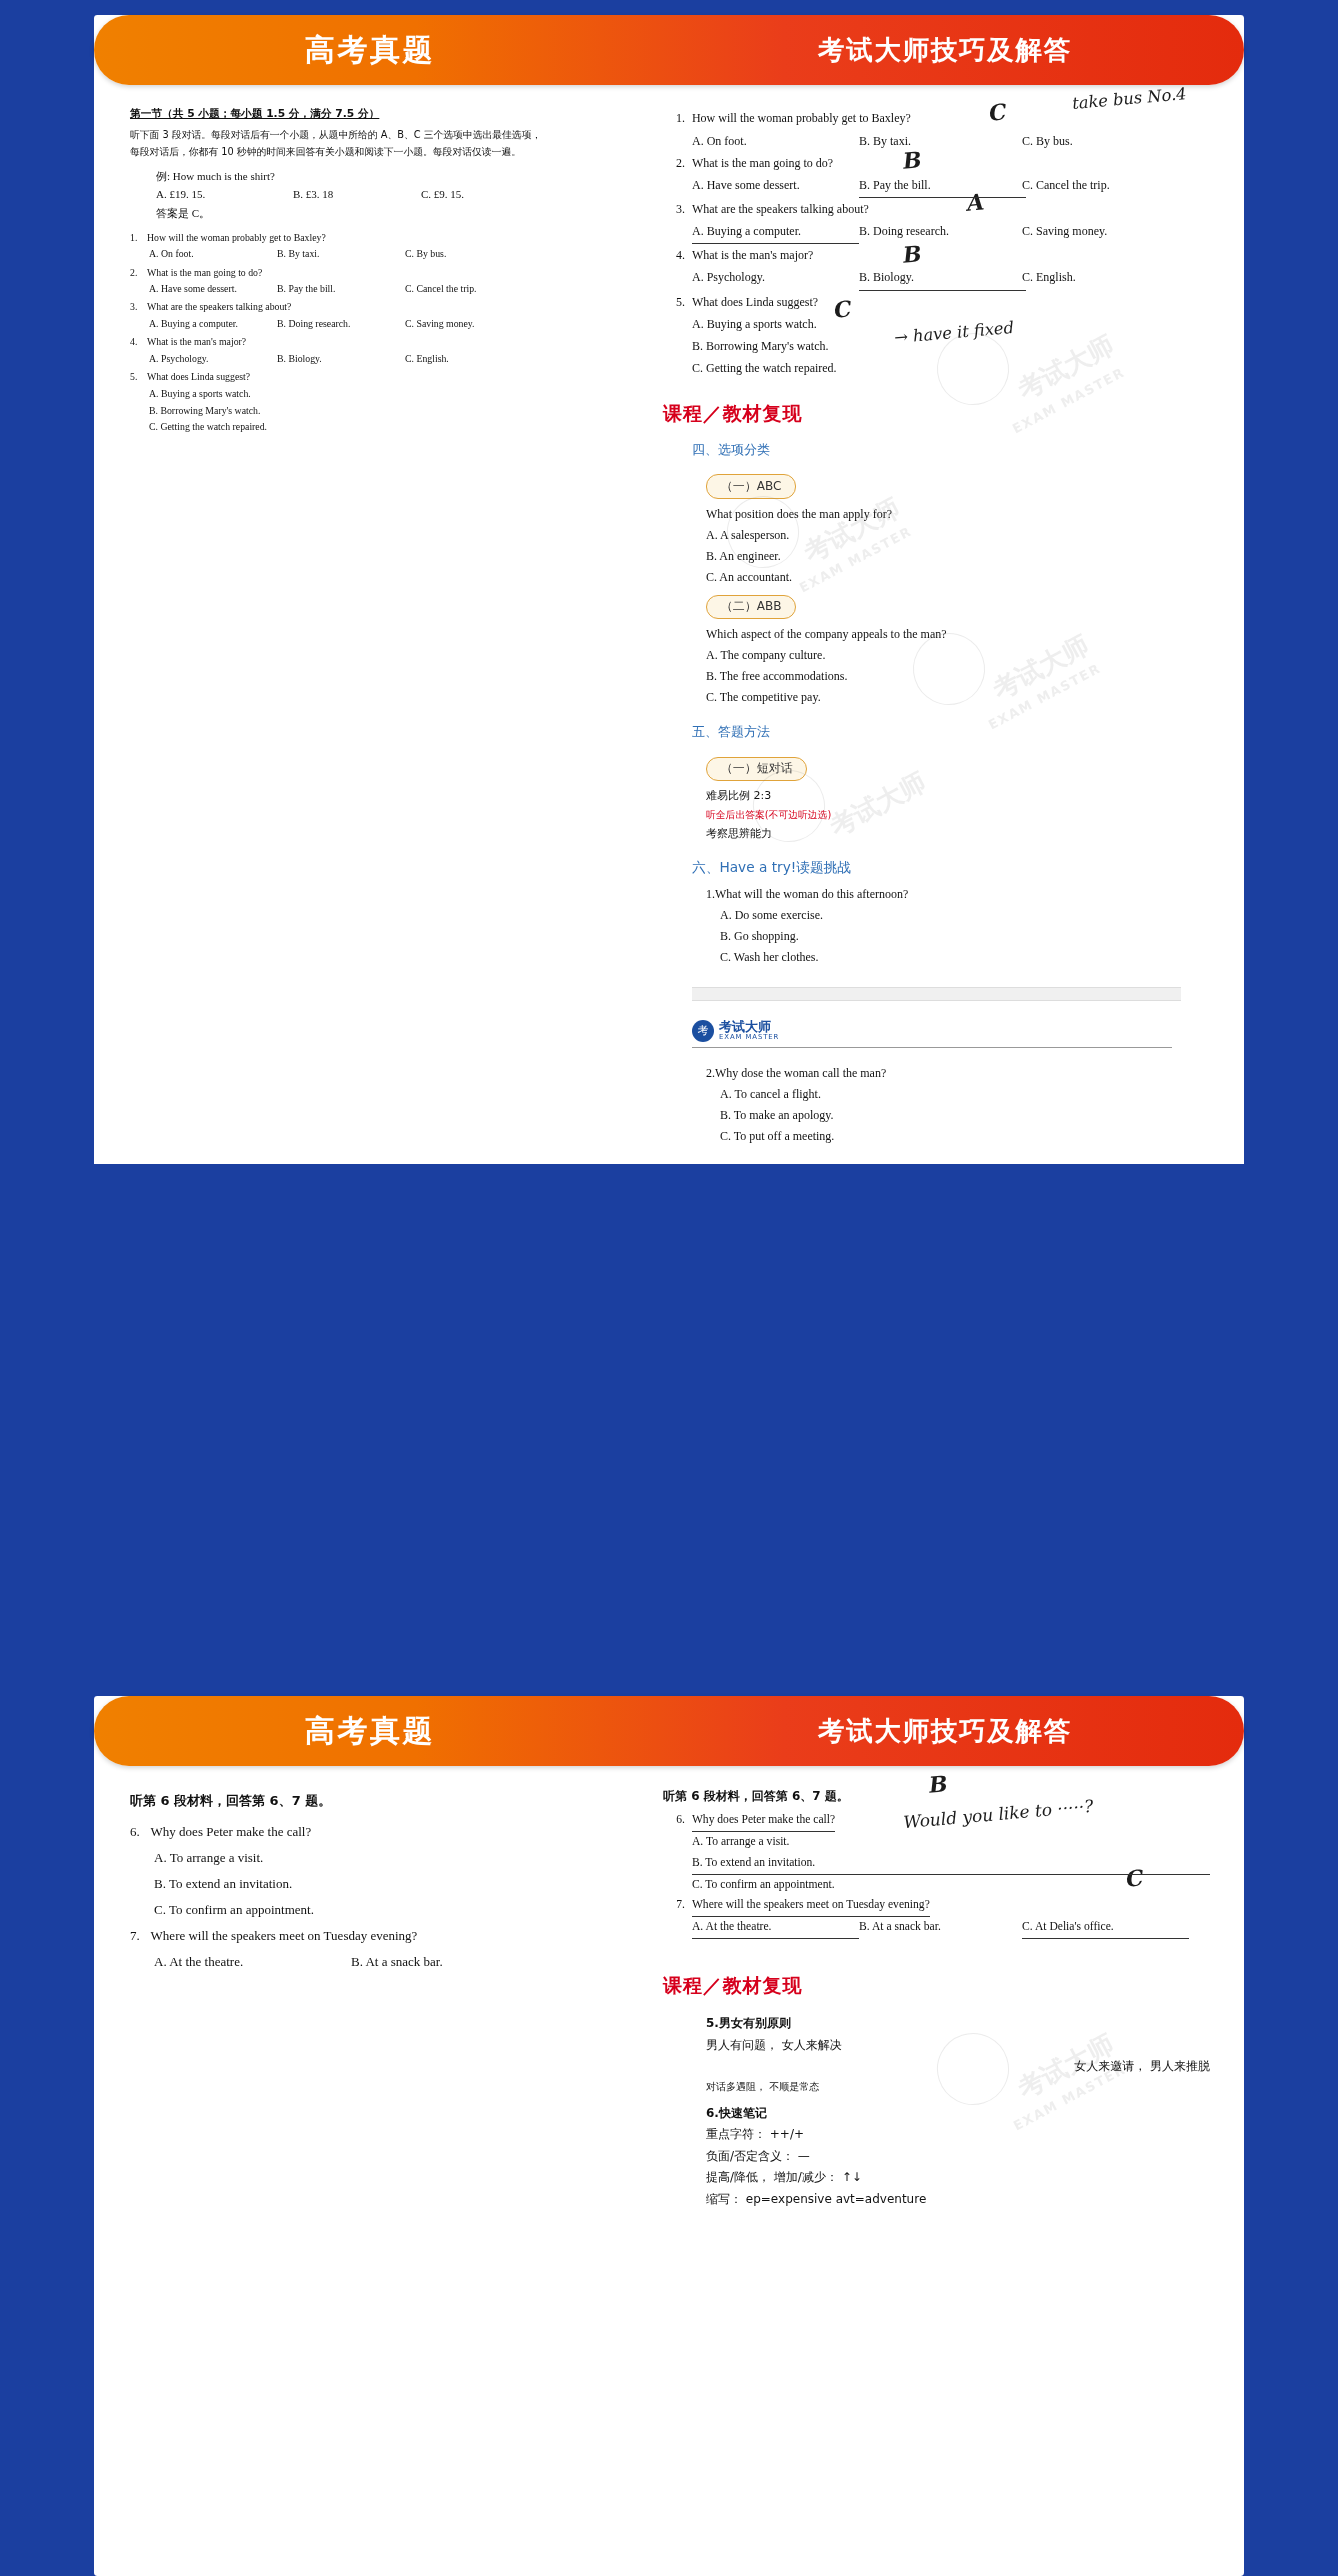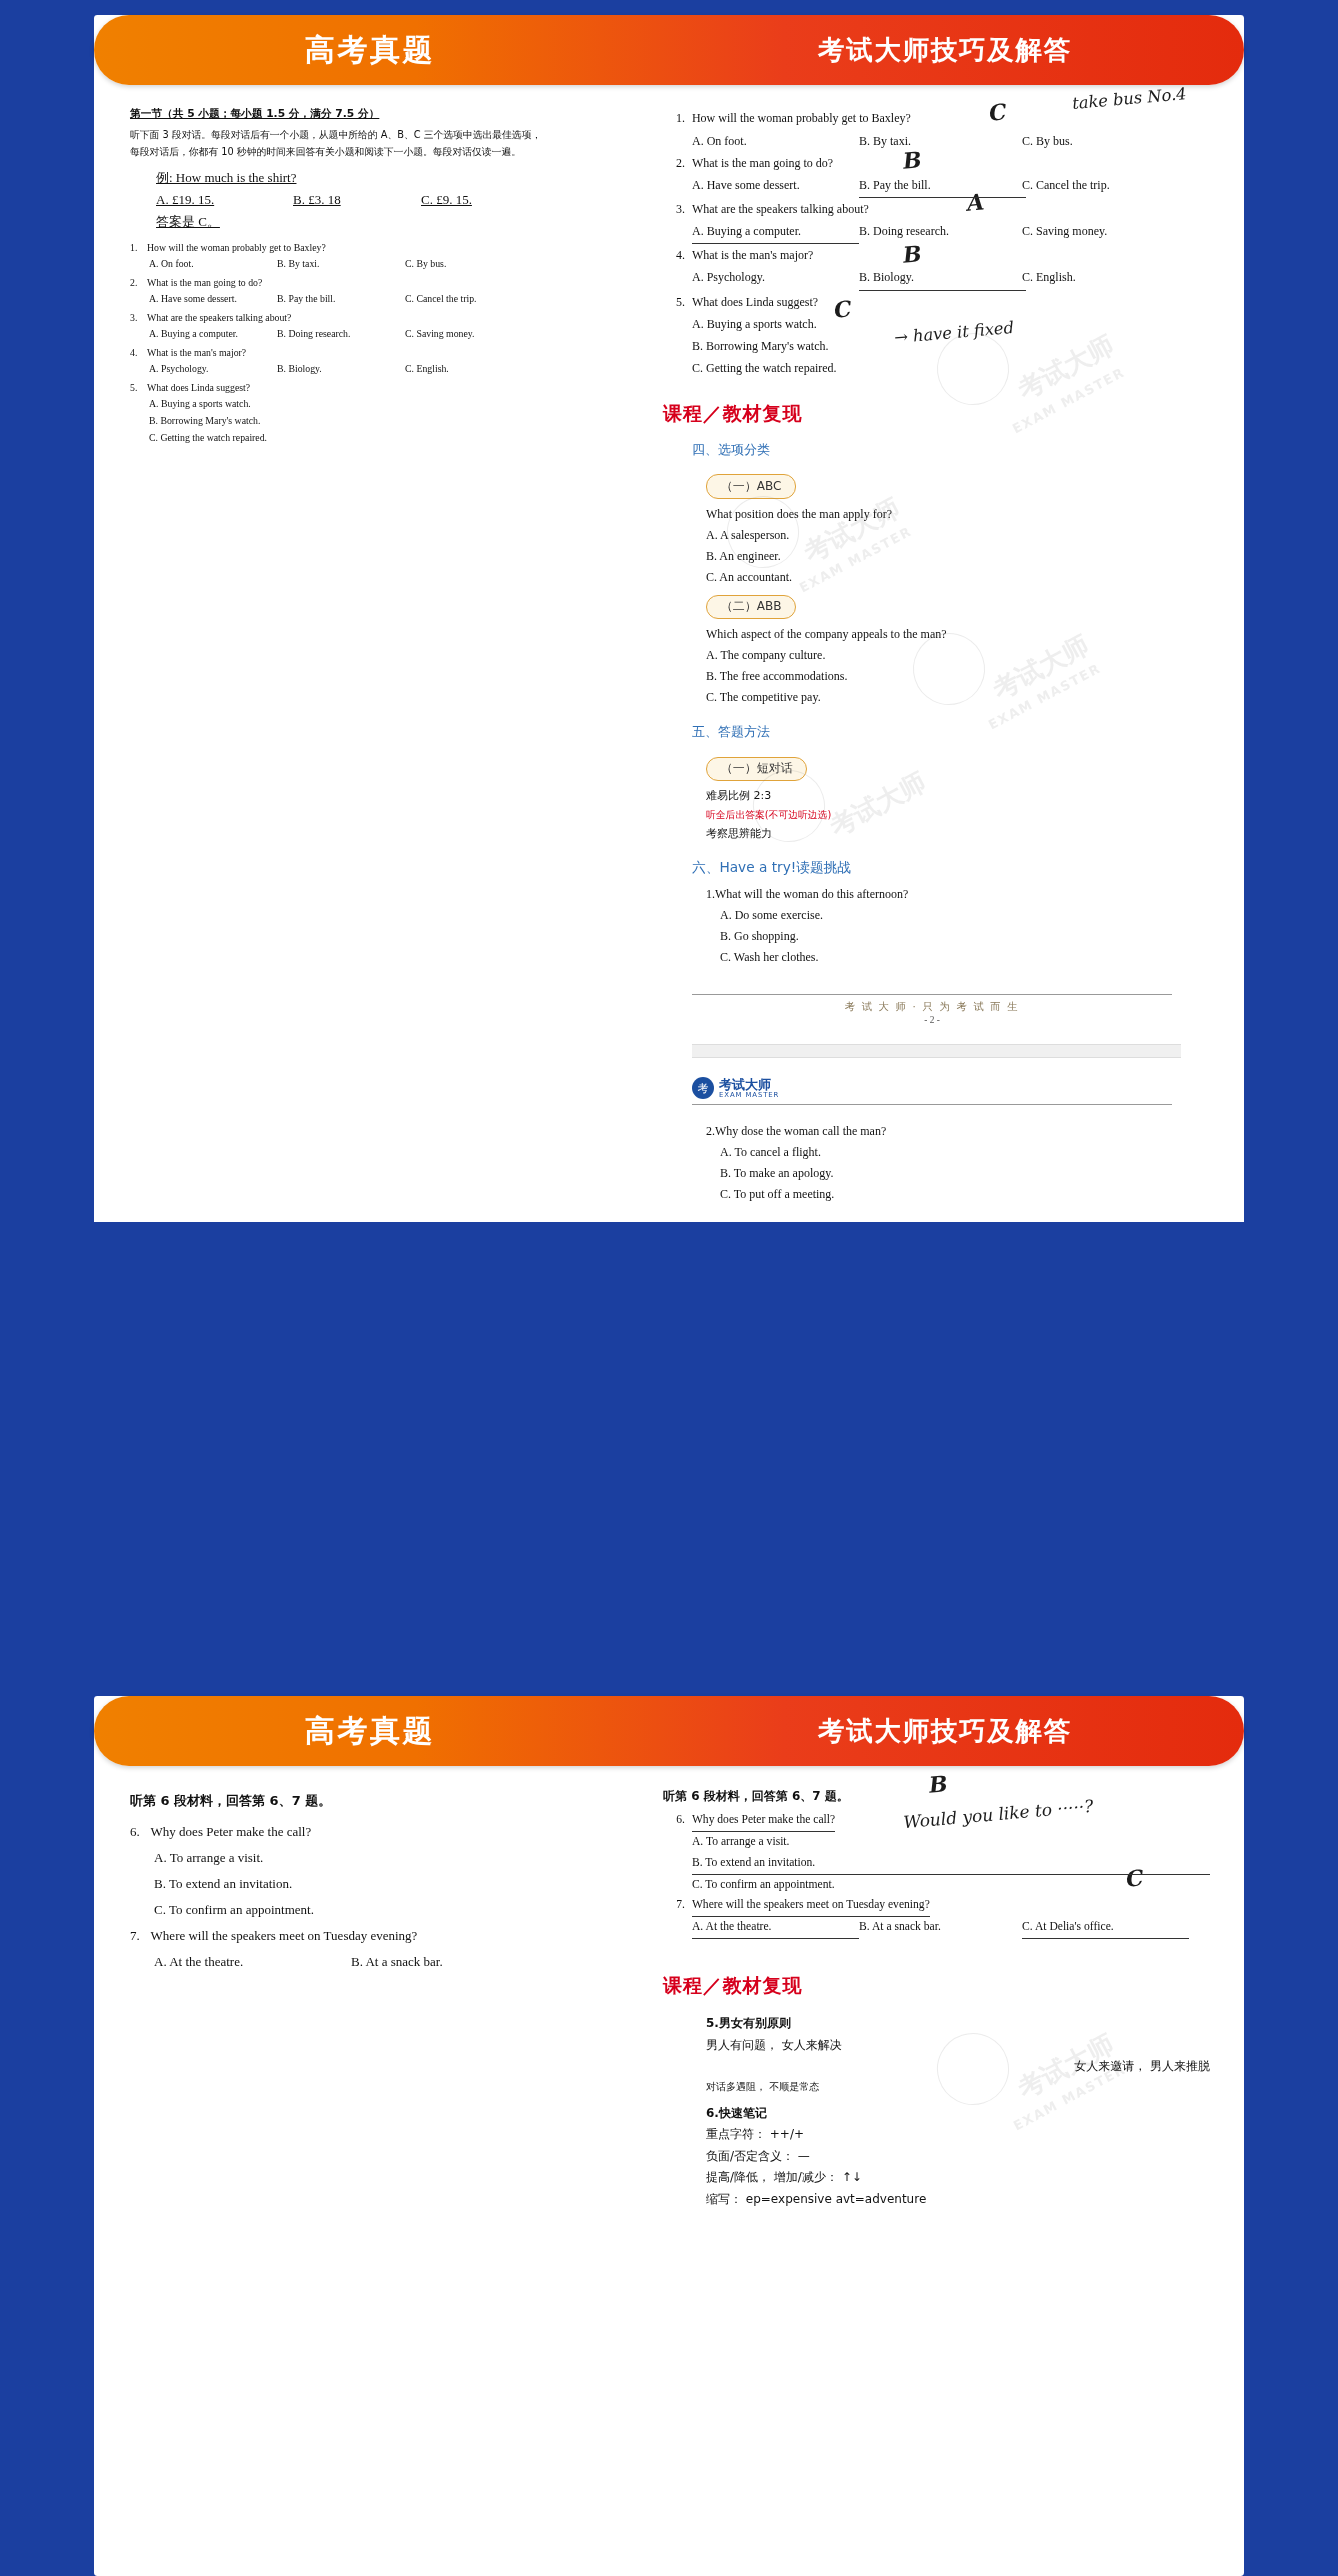--- a/index.html
+++ b/index.html
@@ -78,24 +78,23 @@
   }
   .sec-instr{
     font-size:9.8px;
     line-height:1.65;
     color:#111;
     margin-bottom:6.9px;
     font-family:"DejaVu Sans", sans-serif;
   }
   .example{
     margin-left:26px;
-    font-size:13px;
+    font-size:11px;
     line-height:1.7;
     color:#111;
-    text-decoration:underline;
   }
   .ex-row{display:flex;}
   .ex-row span:nth-child(1){width:137px;}
   .ex-row span:nth-child(2){width:128px;}
   .qlist{margin-top:6.9px;}
   .q{
     font-size:9.8px;
     line-height:1.7;
     color:#111;
     margin-bottom:1.7px;
@@ -421,24 +420,20 @@
         <div class="cn-body">难易比例 2:3</div>
         <div class="cn-body" style="color:#d6001c;font-size:9.8px;">听全后出答案(不可边听边选)</div>
         <div class="cn-body">考察思辨能力</div>
 
         <div class="hv-head">六、Have a try!读题挑战</div>
         <div class="body-line">1.What will the woman do this afternoon?</div>
         <div class="body-line" style="margin-left:57px;">A. Do some exercise.</div>
         <div class="body-line" style="margin-left:57px;">B. Go shopping.</div>
         <div class="body-line" style="margin-left:57px;">C. Wash her clothes.</div>
 
-        <div class="foot">
-          <div class="ftxt">考 试 大 师 · 只 为 考 试 而 生</div>
-          <div class="pnum">- 2 -</div>
-        </div>
 
         <div class="pagebreak"></div>
 
         <div class="logo-row">
           <div class="logo-badge">考</div>
           <div>
             <div class="logo-cn">考试大师</div>
             <div class="logo-en">EXAM MASTER</div>
           </div>
         </div>

